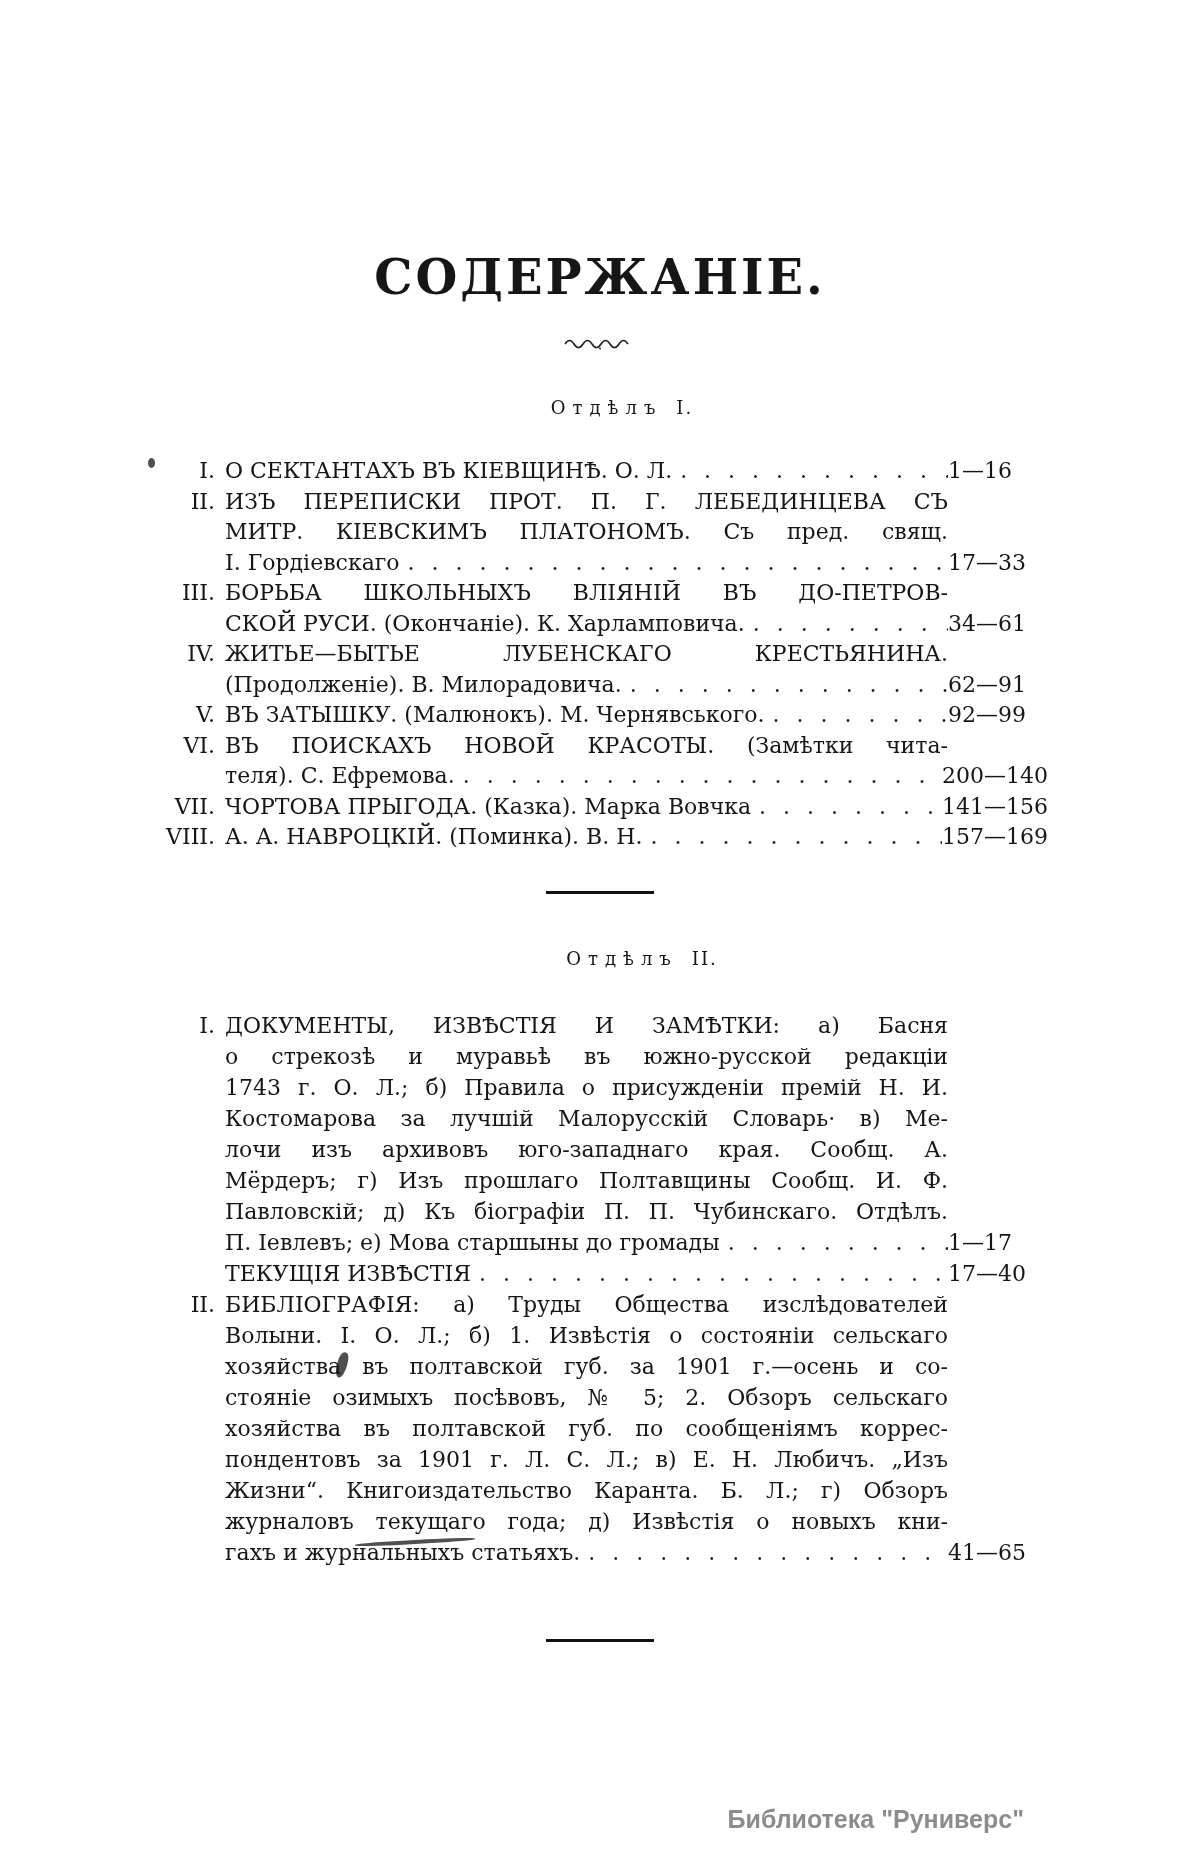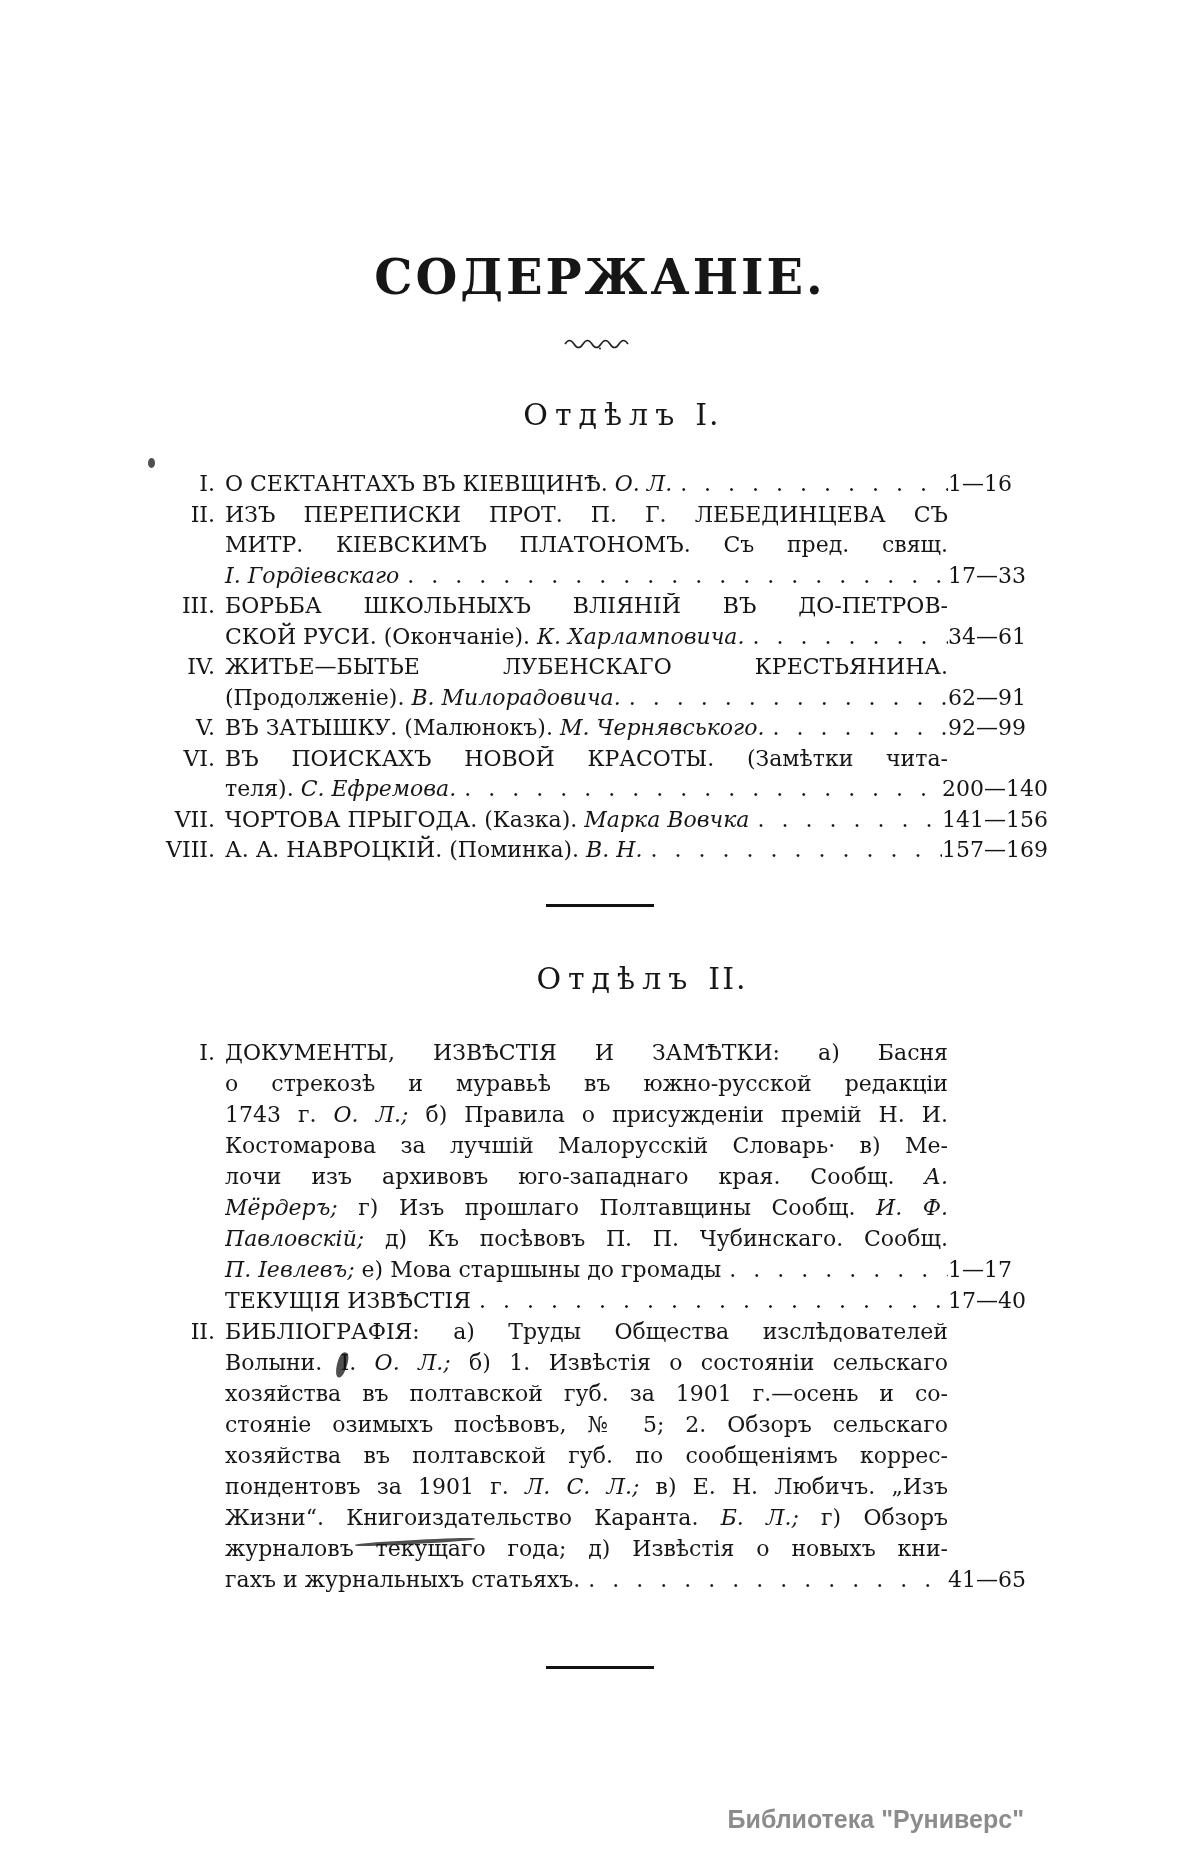--- a/index.html
+++ b/index.html
@@ -22,21 +22,21 @@
   }
   .ornament{
     margin-top:34px;
     text-align:center;
     height:16px;
     line-height:0;
   }
   .sec-heading{
     margin-top:46px;
     text-align:center;
-    font-size:30px;
+    font-size:18px;
     line-height:1.1;
     white-space:nowrap;
     margin-left:44px;
   }
   .sec2 .sec-heading{margin-top:55px;padding-left:40px;}
   .sec-word{letter-spacing:7px;}
   .sec-num{margin-left:14px;letter-spacing:2px;}
   .toc{
     margin-top:40px;
     padding:0 152px 0 153px;
@@ -56,21 +56,21 @@
     white-space:nowrap;
   }
   .txt{white-space:nowrap;}
   .txt.fill{
     flex:1;
     white-space:normal;
     text-align:justify;
     text-align-last:justify;
     overflow:hidden;
   }
-  .txt .it{font-style:italic;}
+  .txt .it{}
   .dots{
     flex:1;
     overflow:hidden;
     white-space:nowrap;
     letter-spacing:17px;
     margin-left:8px;
     color:#161616;
   }
   .pages{
     flex:0 0 100px;
@@ -224,21 +224,21 @@
             <span class="txt fill"><span>лочи изъ архивовъ юго-западнаго края. Сообщ. </span><span class="it">А.</span></span>
             <span class="pages"></span>
           </div>
           <div class="line">
             <span class="num"></span>
             <span class="txt fill"><span class="it">Мёрдеръ;</span><span> г) Изъ прошлаго Полтавщины Сообщ. </span><span class="it">И. Ф.</span></span>
             <span class="pages"></span>
           </div>
           <div class="line">
             <span class="num"></span>
-            <span class="txt fill"><span class="it">Павловскій;</span><span> д) Къ посѣвовъ П. П. Чубинскаго. Сообщ.</span></span>
+            <span class="txt fill"><span class="it">Павловскій;</span><span> д) Къ біографіи П. П. Чубинскаго. Отдѣлъ.</span></span>
             <span class="pages"></span>
           </div>
           <div class="line">
             <span class="num"></span>
             <span class="txt"><span class="it">П. Іевлевъ;</span><span> е) Мова старшыны до громады</span></span>
             <span class="dots">................................................................................</span>
             <span class="pages">1—17</span>
           </div>
           <div class="line">
             <span class="num"></span>

